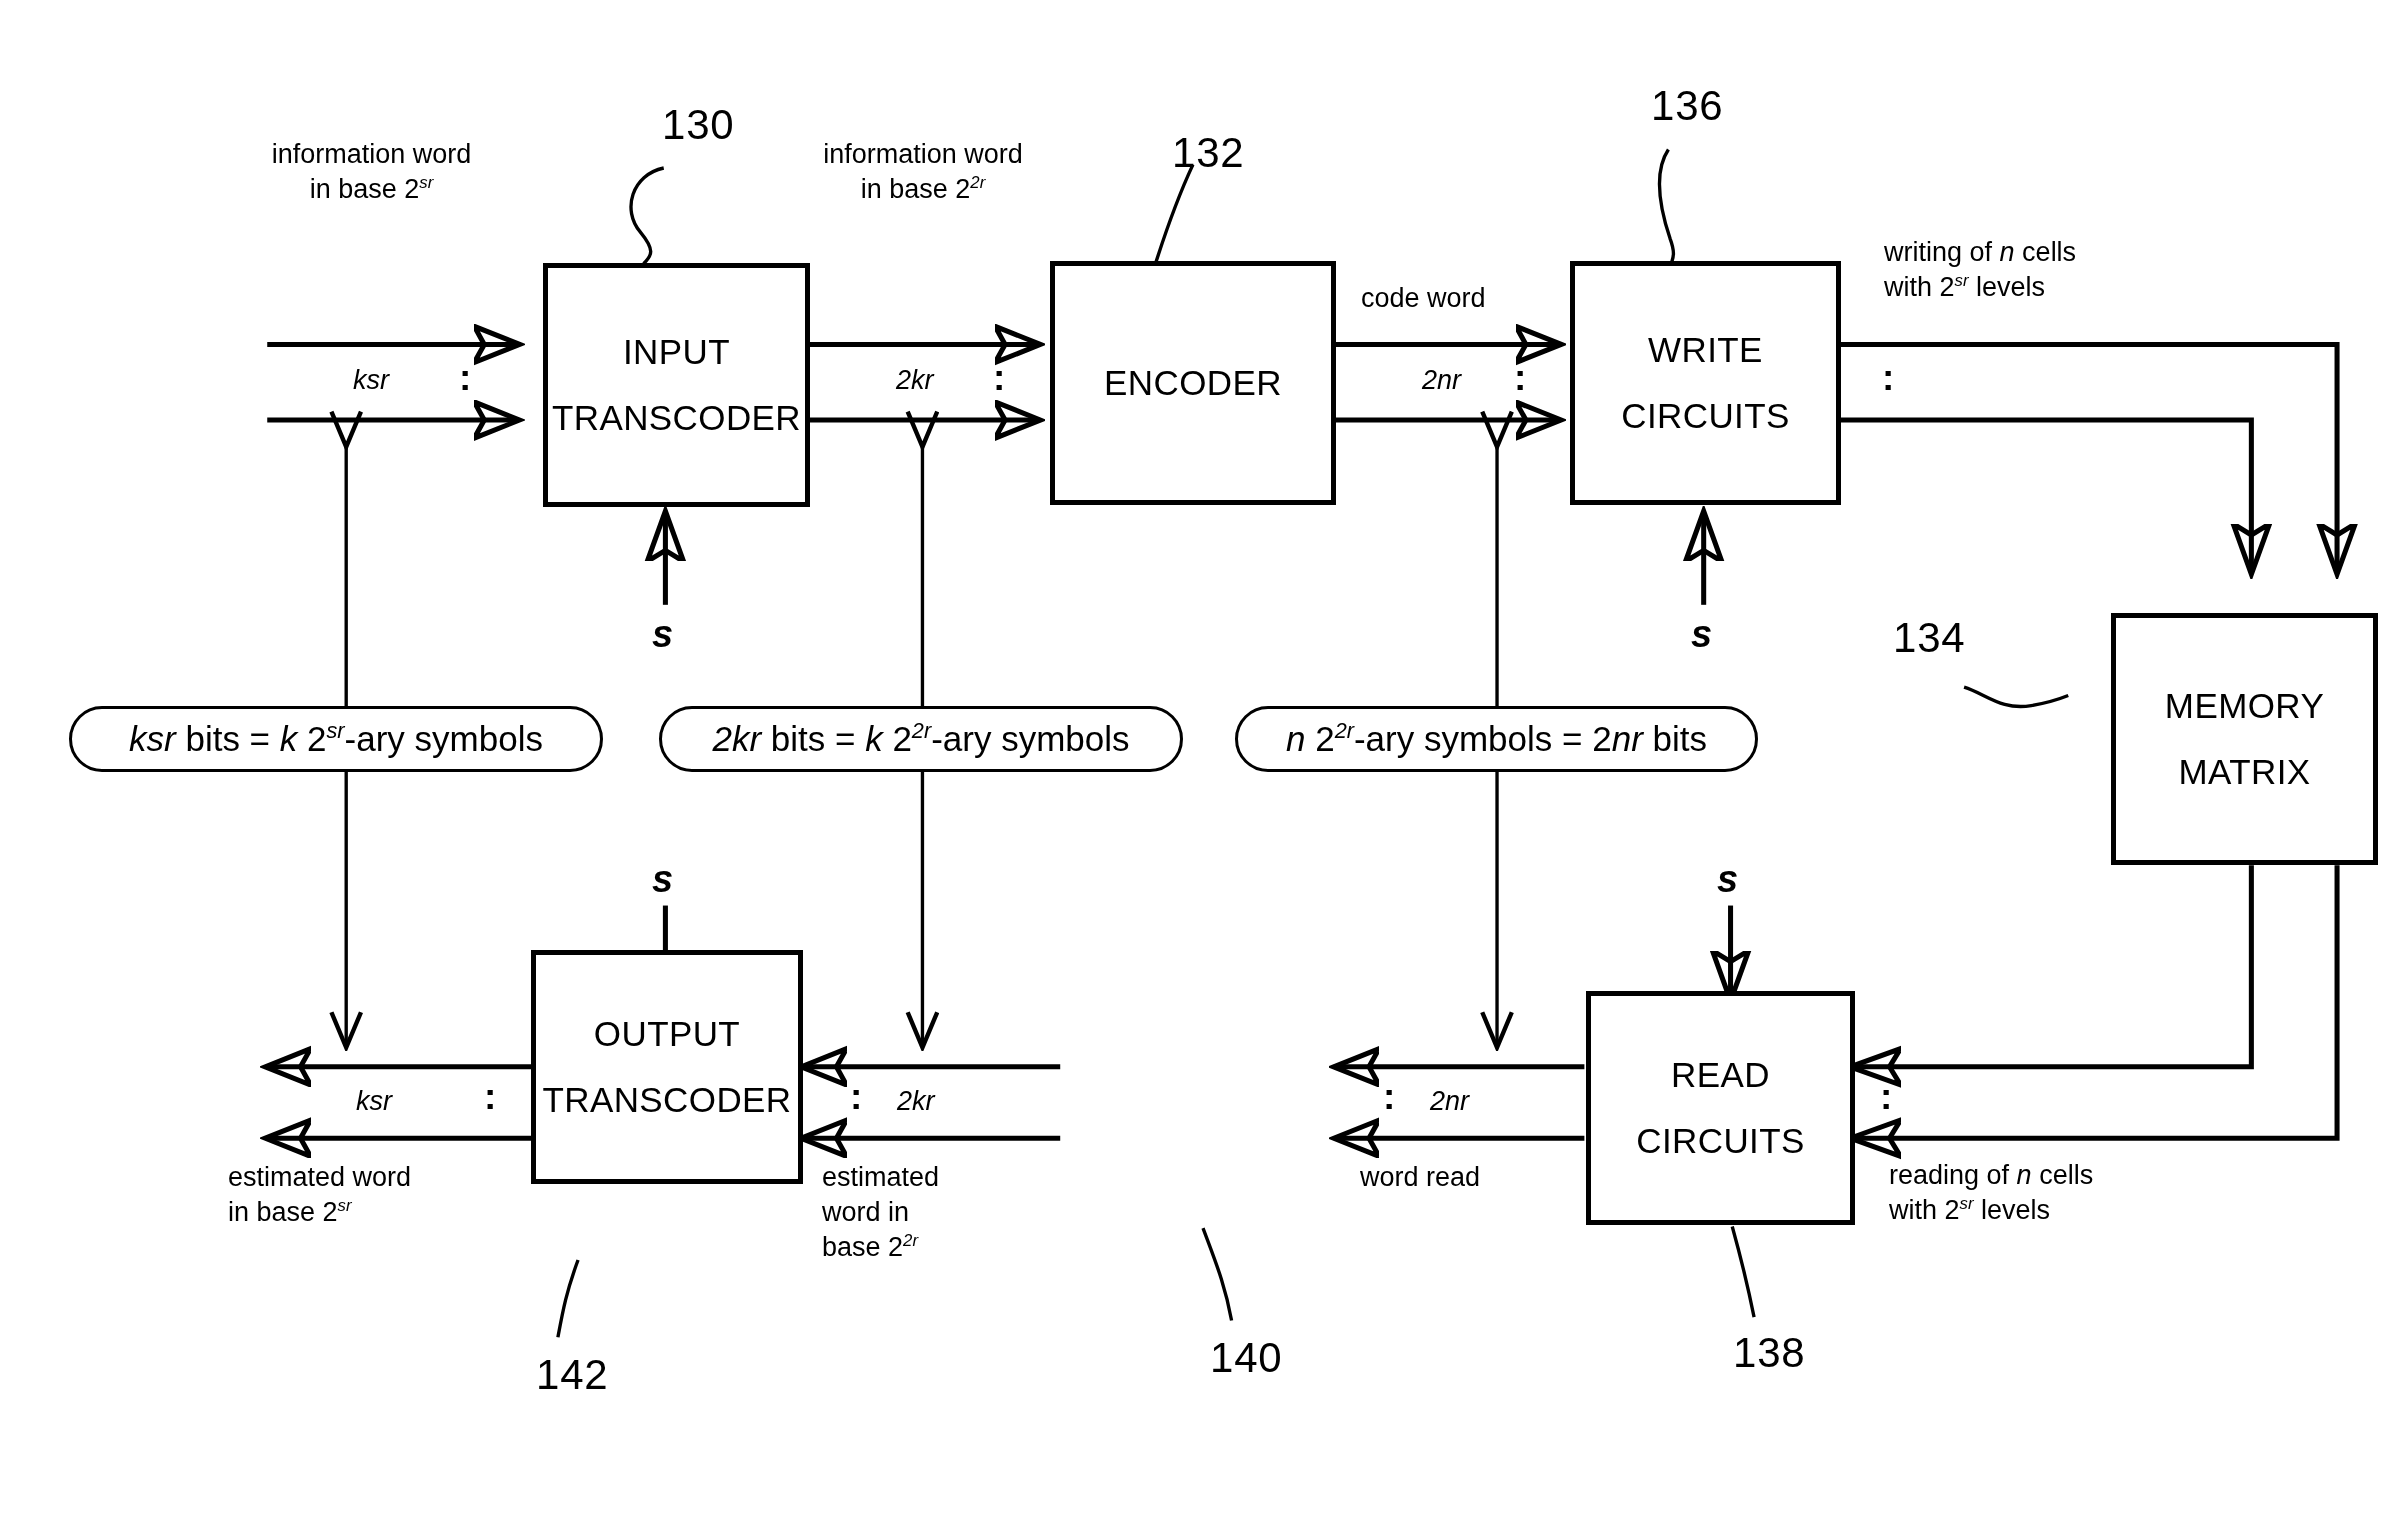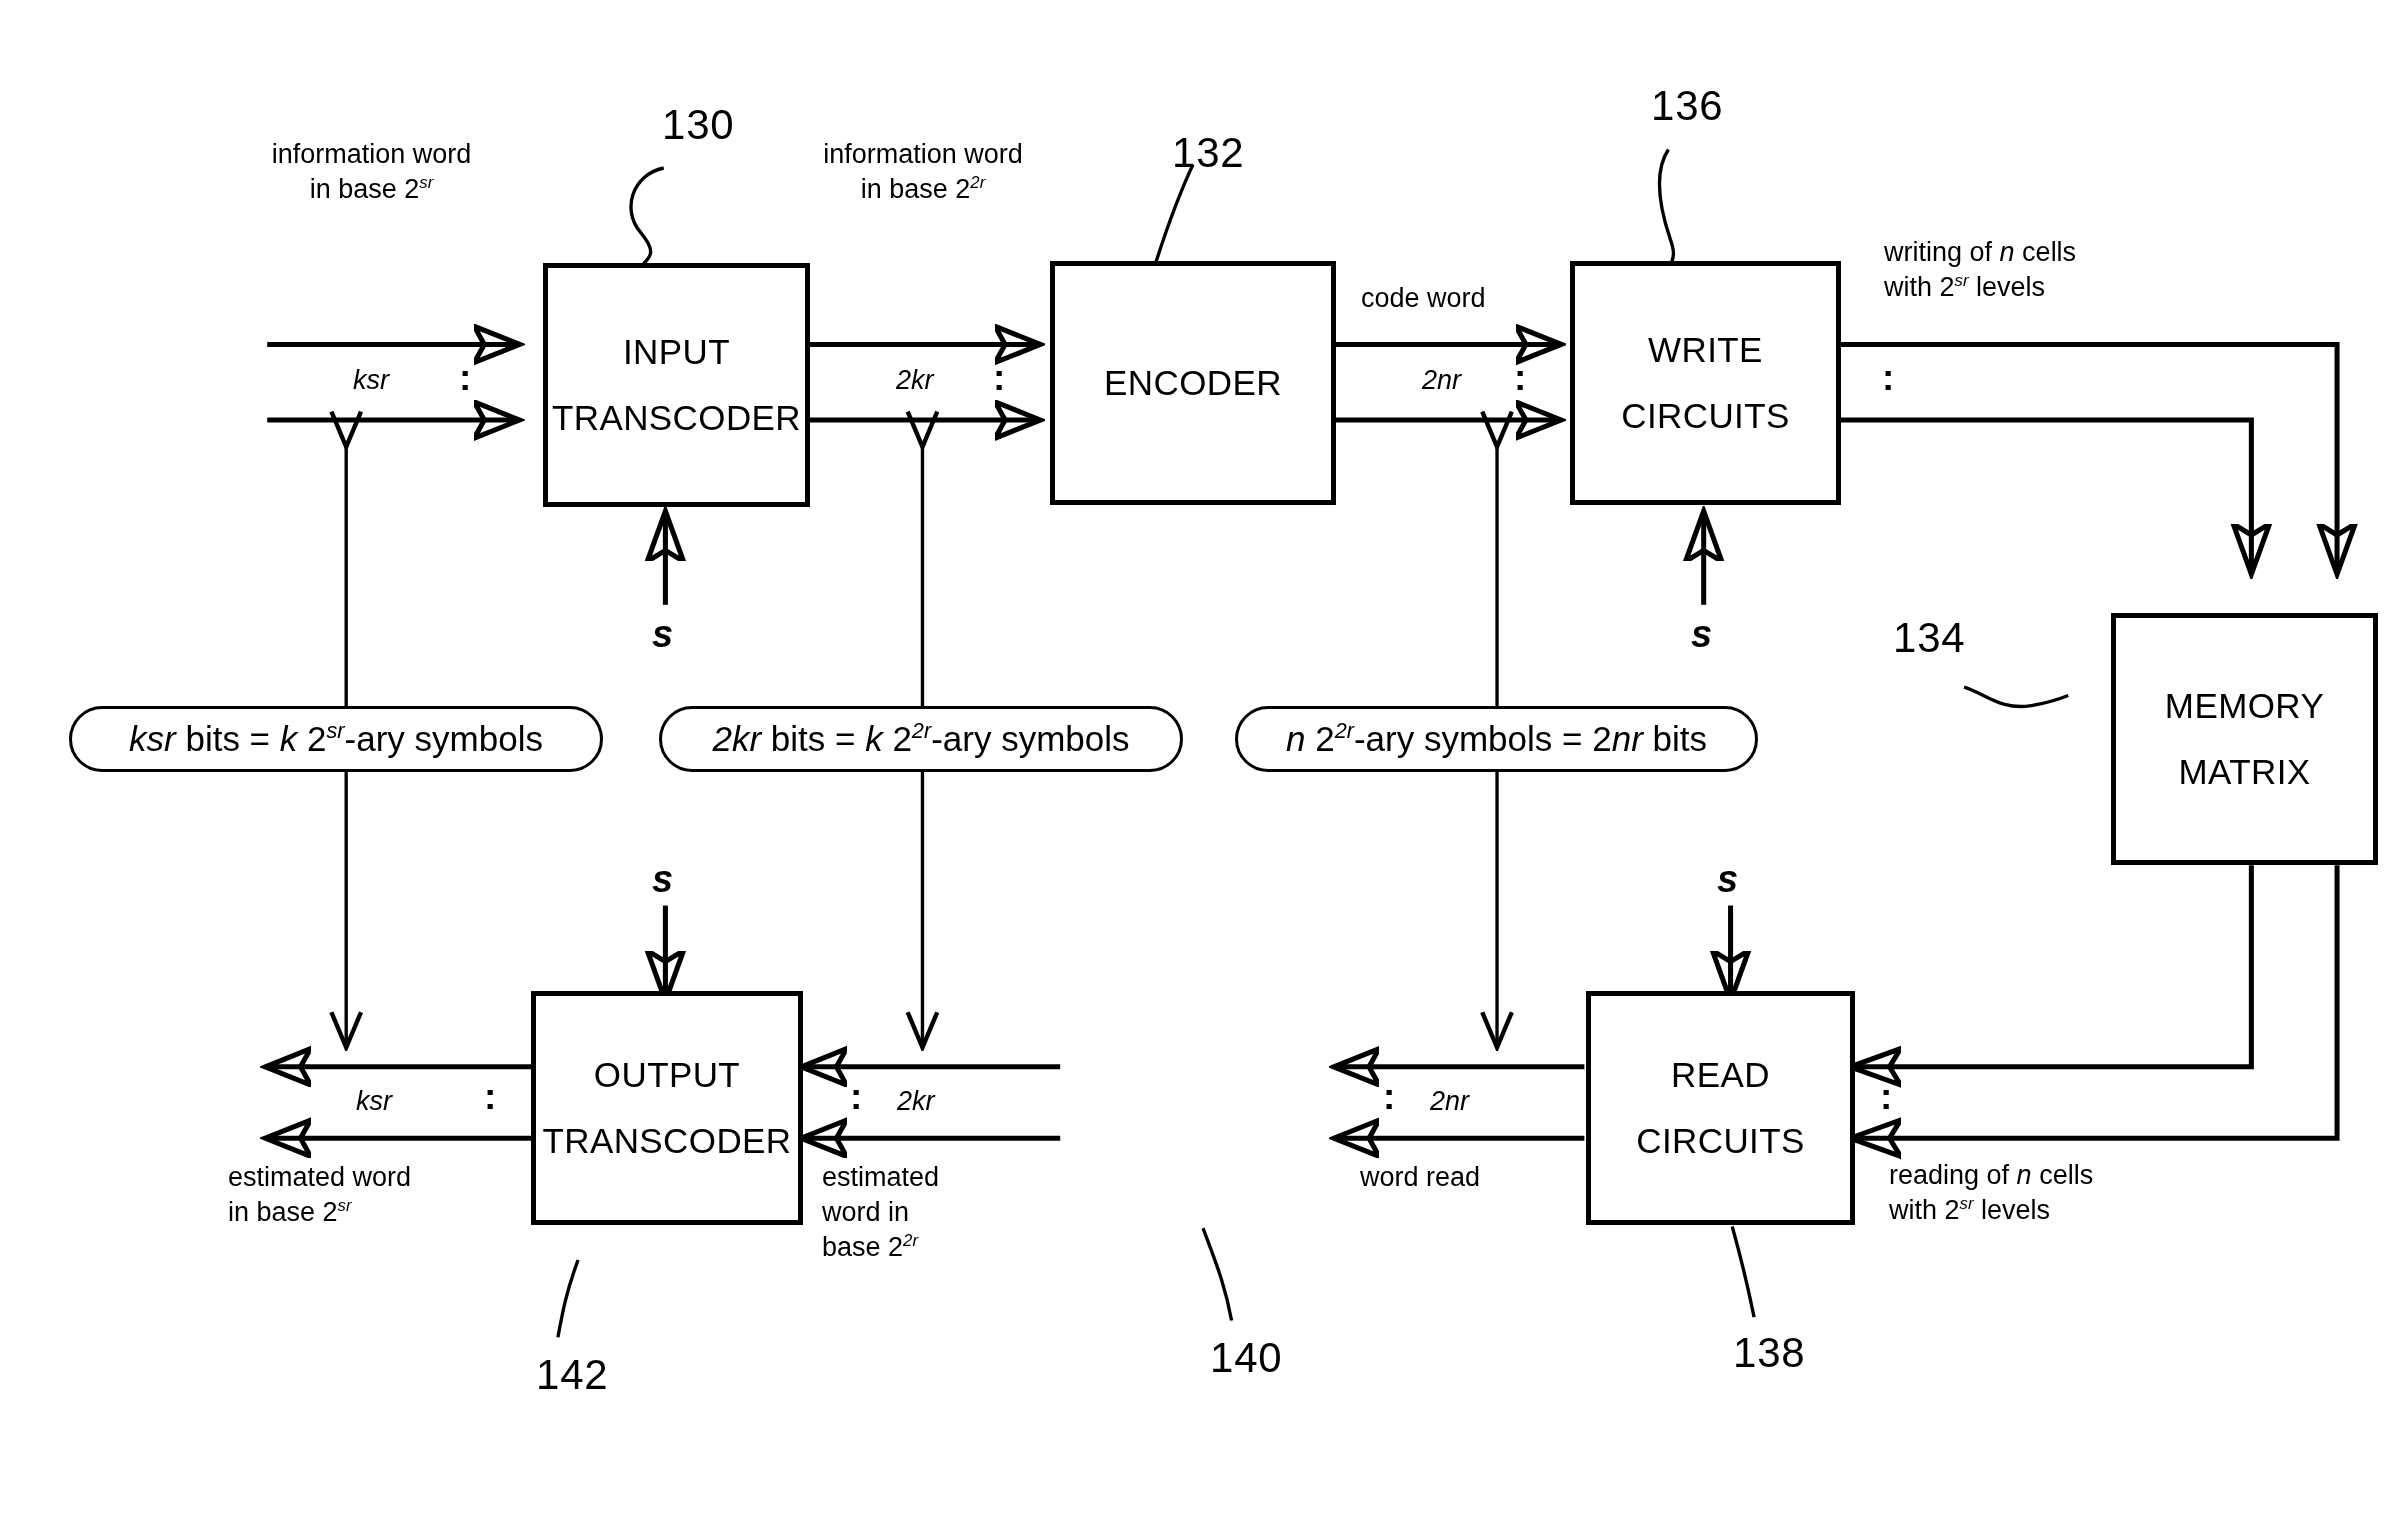--- a/index.html
+++ b/index.html
@@ -178,21 +178,21 @@
     <span class="l1">MEMORY</span>
     <span class="l2">MATRIX</span>
   </div>
 
   <div class="blk" style="left:1586px; top:991px; width:269px; height:234px;">
     <span class="l1">READ</span>
     <span class="l2">CIRCUITS</span>
   </div>
 
 
-  <div class="blk" style="left:531px; top:991px; width:272px; height:234px;">
+  <div class="blk" style="left:531px; top:950px; width:272px; height:234px;">
     <span class="l1">OUTPUT</span>
     <span class="l2">TRANSCODER</span>
   </div>
 
   <div class="refnum" style="left:662px;  top:101px;">130</div>
   <div class="refnum" style="left:1172px; top:99px;margin-top:30px;">132</div>
   <div class="refnum" style="left:1651px; top:82px;">136</div>
   <div class="refnum" style="left:1893px; top:614px;">134</div>
   <div class="refnum" style="left:536px;  top:1351px;">142</div>
   <div class="refnum" style="left:1210px; top:1334px;">140</div>

